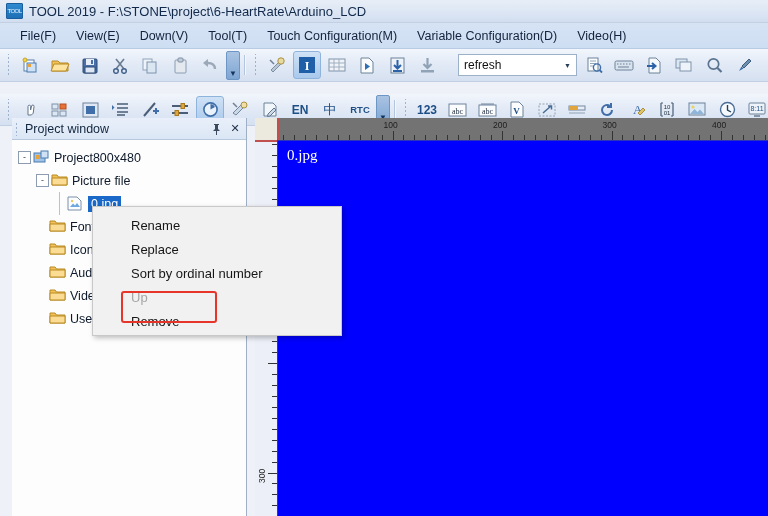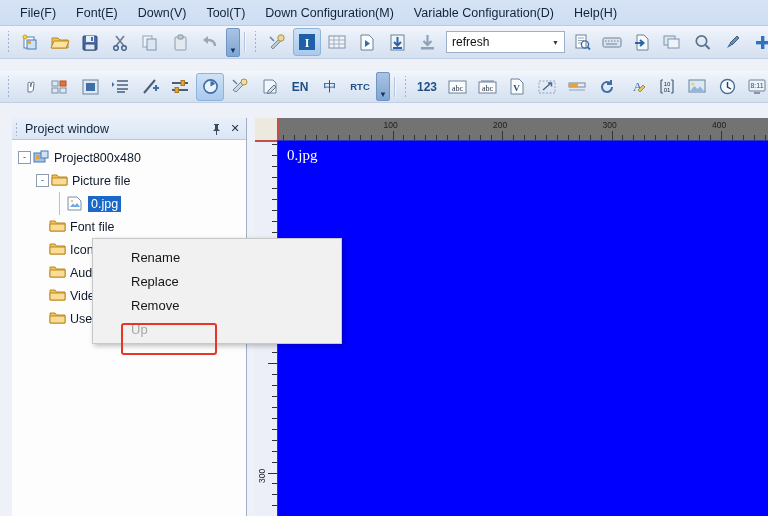--- a/index.html
+++ b/index.html
@@ -73,21 +73,21 @@
     background:#b4c6dd;box-shadow:1px 0 0 #f3f8fe;
   }
   .tb-overflow{
     width:12px;height:26px;flex:0 0 auto;margin-left:1px;
     background:linear-gradient(to bottom,#aac3e2,#7ea6d3);
     border:1px solid #6d96c4;border-radius:2px;
     display:flex;align-items:flex-end;justify-content:center;
     color:#16365f;font-size:8px;padding-bottom:1px;
   }
   .combo{
-    width:110px;height:20px;flex:0 0 auto;margin:0 2px 0 4px;
+    width:110px;height:20px;flex:0 0 auto;margin:0 2px 0 16px;
     background:#fff;border:1px solid #9bb0c9;
     display:flex;align-items:center;justify-content:space-between;
     padding:0 2px 0 5px;font-size:12px;color:#111;text-align:center;
   }
   .combo .arrow{font-size:7px;color:#2a3d58;padding-right:3px;}
 
   
   .body{
     position:absolute;left:12px;top:118px;width:768px;height:398px;
     display:flex;
@@ -184,48 +184,51 @@
     font-family:"Liberation Serif",serif;
   }
 
   
   .ctxmenu{
     position:absolute;left:92px;top:206px;width:248px;
     background:#f1f1f1;border:1px solid #c8c8c8;
     box-shadow:2px 2px 5px rgba(0,0,0,.25);
     padding:6px 0 2px 0;
     z-index:40;
-    margin-top:32px;
   }
   .ctx-item{
     height:24px;display:flex;align-items:center;
     padding-left:38px;font-size:13px;color:#161616;
     white-space:nowrap;
   }
   .ctx-item.disabled{color:#a6a6a6;}
   .ctx-highlight{
     position:absolute;left:28px;top:84px;width:92px;height:28px;
     border:2px solid #e8352a;border-radius:3px;
     pointer-events:none;
   }
 </style>
 </head>
 <body>
 
 <div class="app">
 
+  <div class="titlebar">
+    <div class="app-icon">TOOL</div>
+    <div class="title-text">TOOL 2019 - F:\STONE\project\6-HeartRate\Arduino_LCD</div>
+  </div>
 
   <div class="menubar">
     <div class="menu-item">File(F)</div>
-    <div class="menu-item">Font(E)</div>
+    <div class="menu-item">View(E)</div>
     <div class="menu-item">Down(V)</div>
     <div class="menu-item">Tool(T)</div>
-    <div class="menu-item">Down Configuration(M)</div>
+    <div class="menu-item">Touch Configuration(M)</div>
     <div class="menu-item">Variable Configuration(D)</div>
-    <div class="menu-item">Help(H)</div>
+    <div class="menu-item">Video(H)</div>
   </div>
 
   <div class="toolbar">
     <div class="grip"></div>
 
     <div class="tb-btn">
       <svg width="19" height="17" viewBox="0 0 19 17">
         <rect x="3" y="3" width="10" height="11" fill="#fdfdfd" stroke="#5b7fa8"></rect>
         <rect x="6" y="6" width="9" height="9" fill="#cfe1f5" stroke="#4a7bb0"></rect>
         <rect x="7" y="7" width="3" height="3" fill="#e8a33d"></rect>
@@ -733,18 +736,19 @@
 
       <div class="canvas">
         <div class="canvas-label">0.jpg</div>
       </div>
     </div>
   </div>
 
   <div class="ctxmenu">
     <div class="ctx-item">Rename</div>
     <div class="ctx-item">Replace</div>
+    <div class="ctx-item">Sort by ordinal number</div>
+    <div class="ctx-item disabled">Up</div>
     <div class="ctx-item">Remove</div>
-    <div class="ctx-item disabled">Up</div>
     <div class="ctx-highlight"></div>
   </div>
 
 </div>
 
 </body></html>

